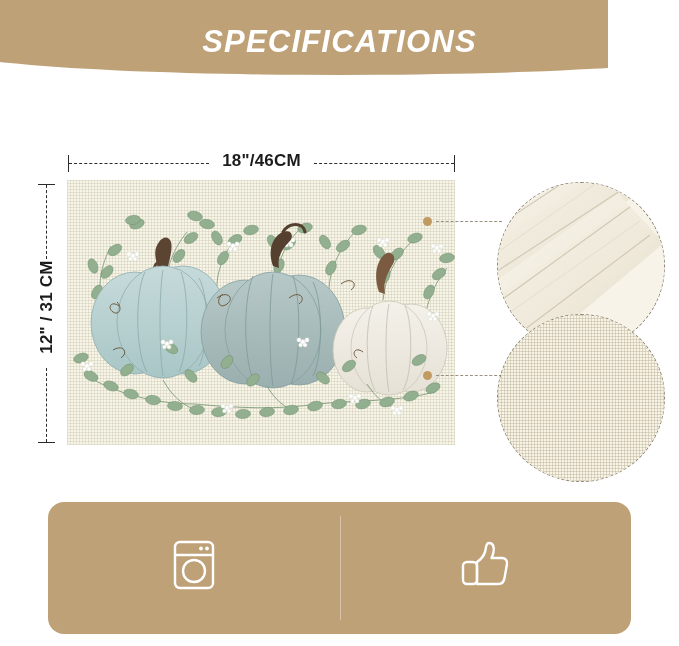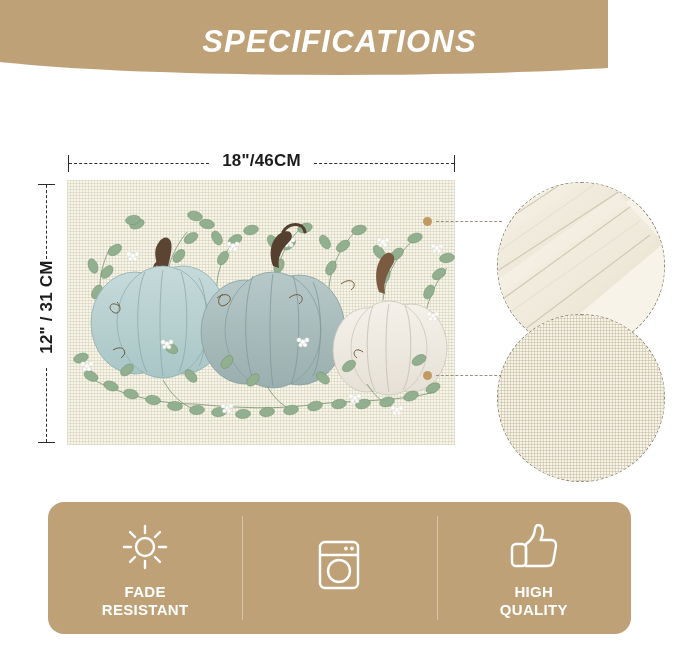--- a/index.html
+++ b/index.html
@@ -437,58 +437,35 @@
     </g>
   </svg>
 </div>
 
 <div id="detail-circle-texture" class="detail-circle">
   <div class="tex"></div>
 </div>
 
 <div id="feature-bar">
 
-  <div class="feature-item">
-    <div class="feature-icon">
-      <svg width="50" height="50" viewBox="0 0 50 50" fill="none" stroke="#ffffff" stroke-width="2.4" stroke-linecap="round">
-        <circle cx="25" cy="25" r="9"></circle>
-        <path d="M25 4 V 11"></path>
-          <path d="M25 39 V 46"></path>
-        <path d="M4 25 H 11"></path>
-          <path d="M39 25 H 46"></path>
-        <path d="M10.1 10.1 L 15 15"></path>
-          <path d="M35 35 L 39.9 39.9"></path>
-        <path d="M39.9 10.1 L 35 15"></path>
-          <path d="M15 35 L 10.1 39.9"></path>
-      </svg>
-    </div>
-    <div class="feature-label">
-      <div>FADE</div>
-      <div>RESISTANT</div>
-    </div>
-  </div>
 
   <div class="feature-item">
     <div class="feature-icon">
       <svg width="46" height="52" viewBox="0 0 46 52" fill="none" stroke="#ffffff" stroke-width="2.4" stroke-linejoin="round">
         <rect x="4" y="3" width="38" height="46" rx="5"></rect>
         <path d="M4 16 H 42"></path>
         <circle cx="30" cy="9.5" r="1.9" fill="#ffffff" stroke="none"></circle>
         <circle cx="36" cy="9.5" r="1.9" fill="#ffffff" stroke="none"></circle>
         <circle cx="23" cy="32" r="11"></circle>
       </svg>
     </div>
   </div>
 
   <div class="feature-item">
     <div class="feature-icon">
       <svg width="52" height="50" viewBox="0 0 52 50" fill="none" stroke="#ffffff" stroke-width="2.4" stroke-linejoin="round" stroke-linecap="round">
         <path d="M18 22 C 18 22, 24 18, 26 12 C 27.5 7, 26.5 3, 30 3 C 34 3, 35.5 7, 34.5 12 C 34 15, 32.5 18, 32.5 18 L 43 18 C 46.5 18, 48.5 20.5, 48 24 L 45.5 38 C 45 42, 42.5 44, 39 44 L 18 44 Z"></path>
         <rect x="4" y="22" width="14" height="22" rx="4"></rect>
       </svg>
     </div>
-    <div class="feature-label">
-      <div>HIGH</div>
-      <div>QUALITY</div>
-    </div>
   </div>
 
 </div>
 
 </body></html>

